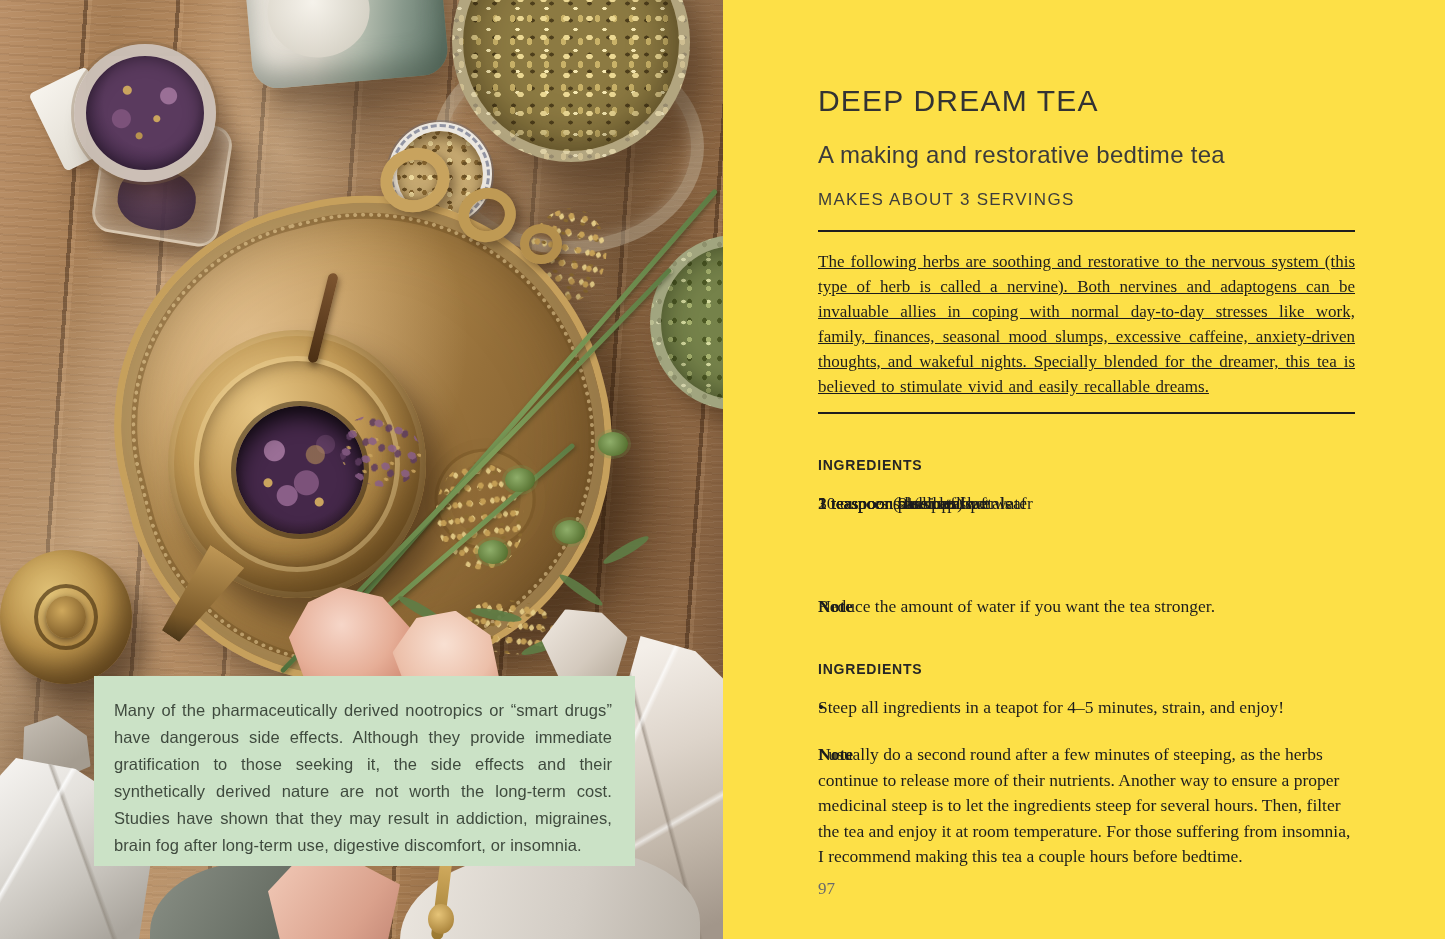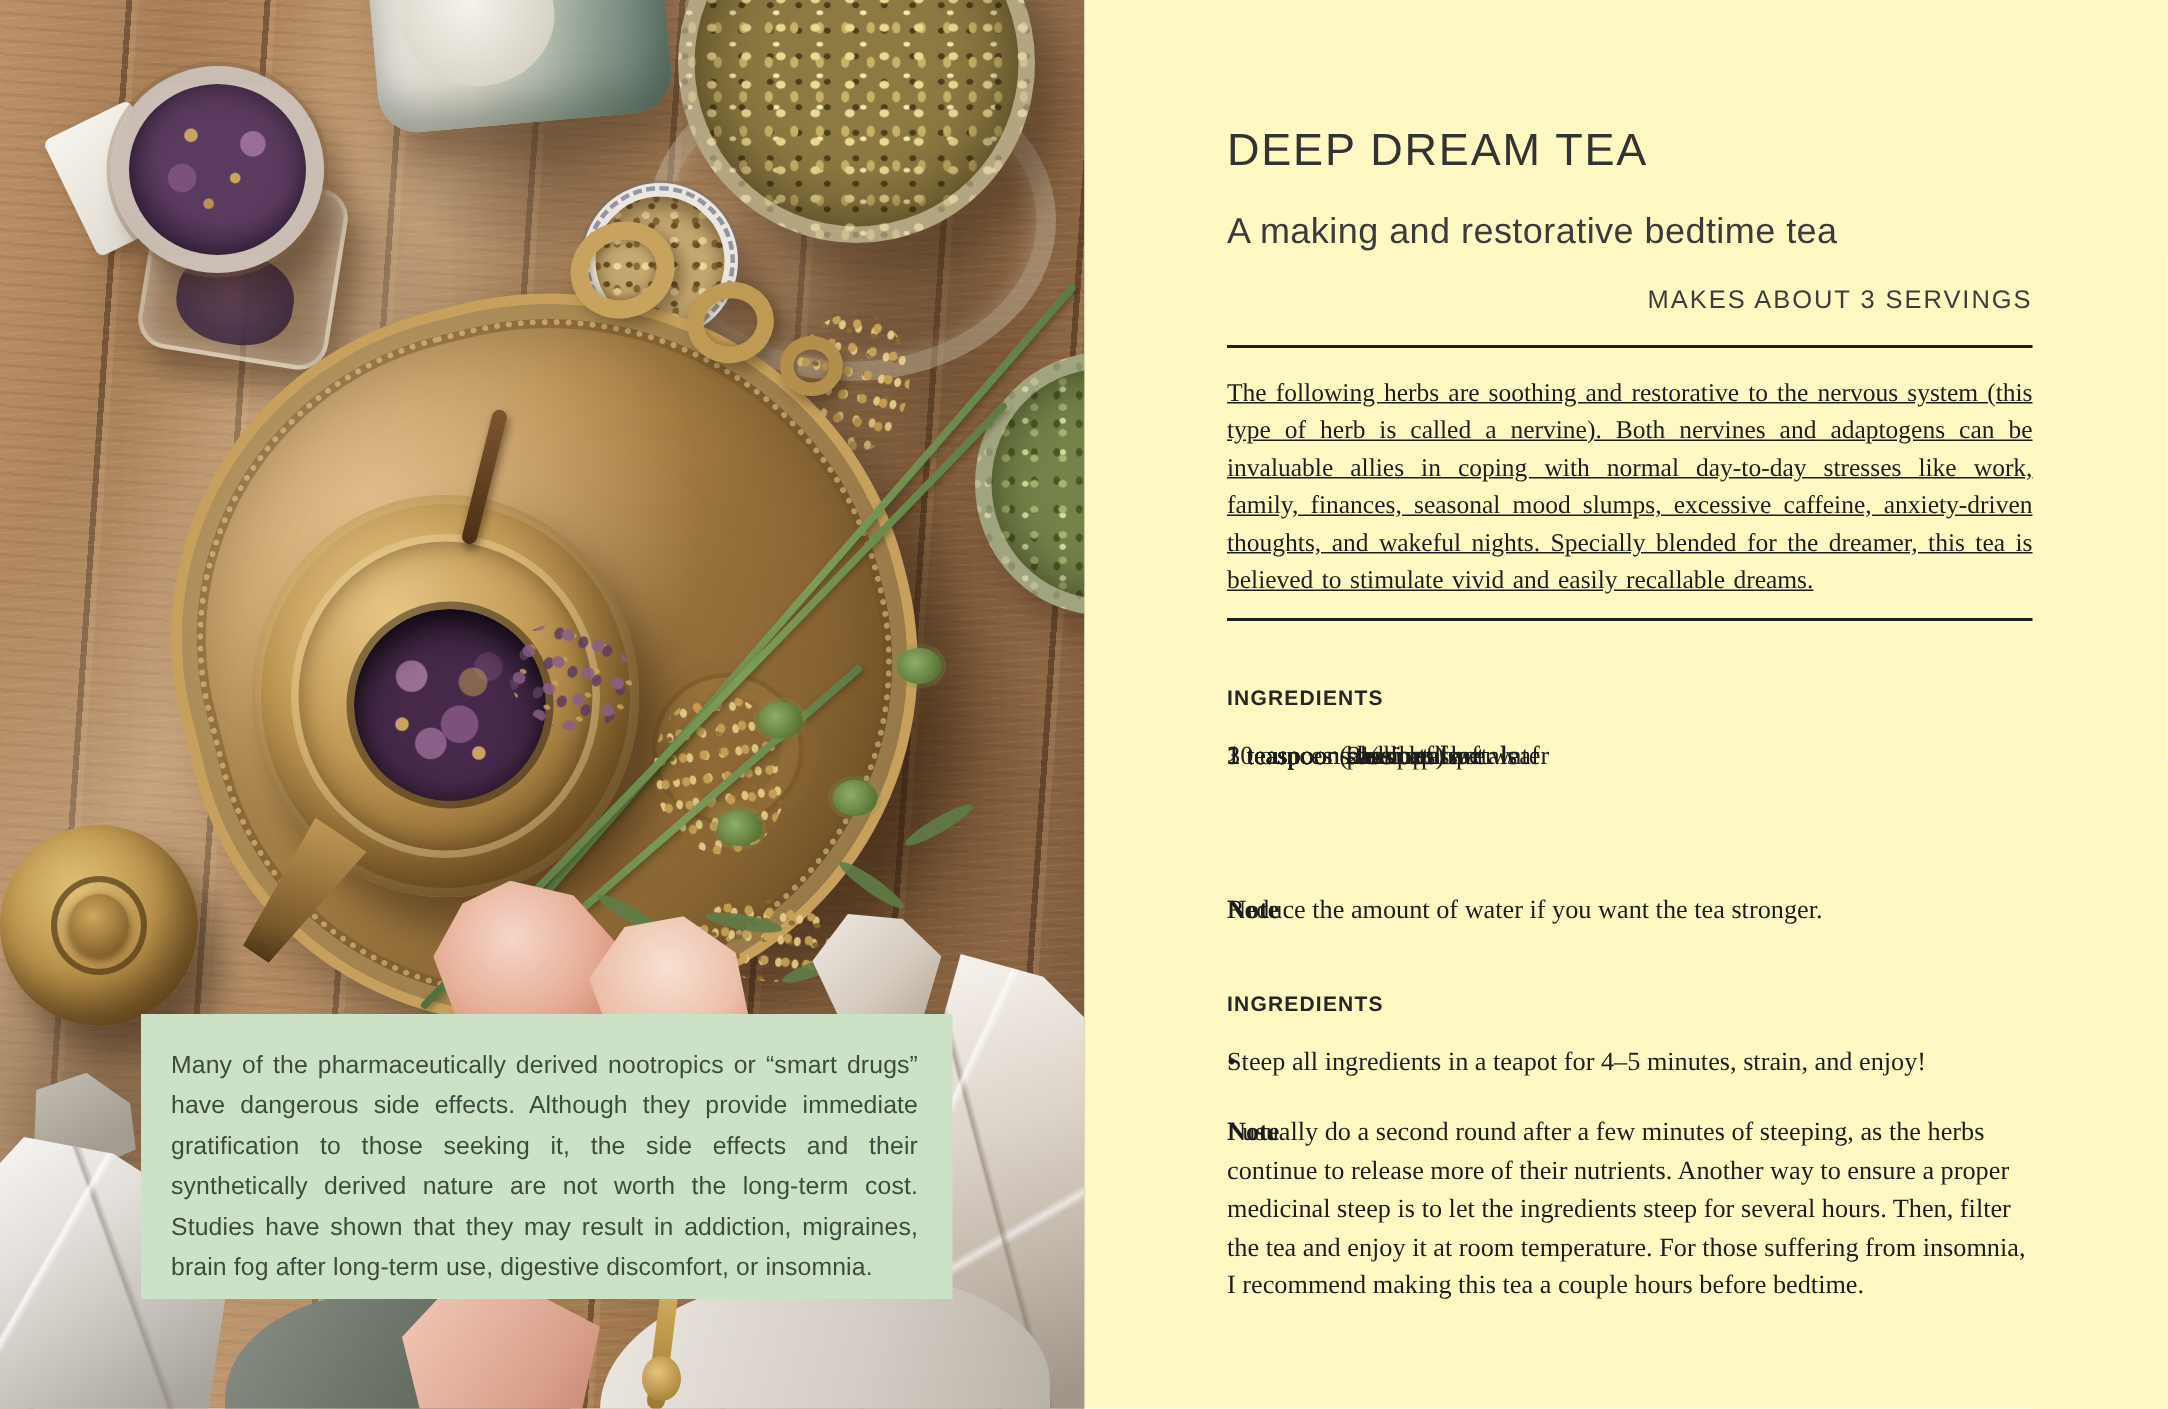--- a/index.html
+++ b/index.html
@@ -192,25 +192,25 @@
   .spoon-bowl{left:428px;top:904px;width:26px;height:30px;border-radius:50%;
     background:radial-gradient(circle at 40% 35%,#e6c478,#a8823a 80%);}
 
   
   .callout{left:94px;top:676px;width:541px;height:190px;background:#cbe2c6;z-index:9;
     padding:21px 23px 0 20px;}
   .callout p{position:static;margin:0;font-size:16.5px;line-height:27px;color:#3f4a3e;
     text-align:justify;letter-spacing:.1px;}
 
   
-  .text-page{left:723px;top:0;width:722px;height:939px;background:#fef9c3;}
+  .text-page{left:723px;top:0;width:722px;height:939px;background:#fde047;}
   .text-page .abs{left:95px;width:537px;}
   .recipe-title{top:84px;font-size:30px;letter-spacing:1.2px;color:#333;font-weight:400;}
   .recipe-subtitle{top:141px;font-size:24px;letter-spacing:.3px;color:#3b3b3b;font-weight:400;}
-  .recipe-yield{top:190px;font-size:17px;letter-spacing:1.3px;color:#3d3d3d;text-align:right;}
+  .recipe-yield{top:190px;font-size:17px;letter-spacing:1.3px;color:#3d3d3d;}
   .rule{left:95px;width:537px;height:2px;background:#1e1e1e;}
   .rule-top{top:230px;}
   .rule-mid{top:412px;}
   .serif{font-family:"Liberation Serif",serif;color:#1d1d1d;}
   .recipe-intro{top:249px;font-size:17px;line-height:25px;text-align:justify;word-spacing:.08em;text-decoration:underline;}
   .section-head{font-size:14px;font-weight:bold;letter-spacing:.8px;color:#262626;}
   .ingredients-head{top:457px;}
   .ingredients-grid{top:488px;display:grid;grid-template-columns:285px 1fr;grid-auto-rows:30px;
     font-size:17.5px;}
   .ingredients-grid span{line-height:30px;}
@@ -323,14 +323,15 @@
     <h3 class="abs section-head directions-head" style="margin:0;">INGREDIENTS</h3>
     <p class="abs serif direction-step" style="margin:0;">
       <span class="bullet">•</span>
         <span>Steep all ingredients in a teapot for 4–5 minutes, strain, and enjoy!</span>
     </p>
     <p class="abs serif note-line directions-note" style="margin:0;">
       <span class="note-label">Note</span>
         <span>I usually do a second round after a few minutes of steeping, as the herbs continue to release more of their nutrients. Another way to ensure a proper medicinal steep is to let the ingredients steep for several hours. Then, filter the tea and enjoy it at room temperature. For those suffering from insomnia, I recommend making this tea a couple hours before bedtime.</span>
     </p>
 
+    <div class="abs serif page-number">97</div>
   </div>
 </div>
 
 </body></html>

